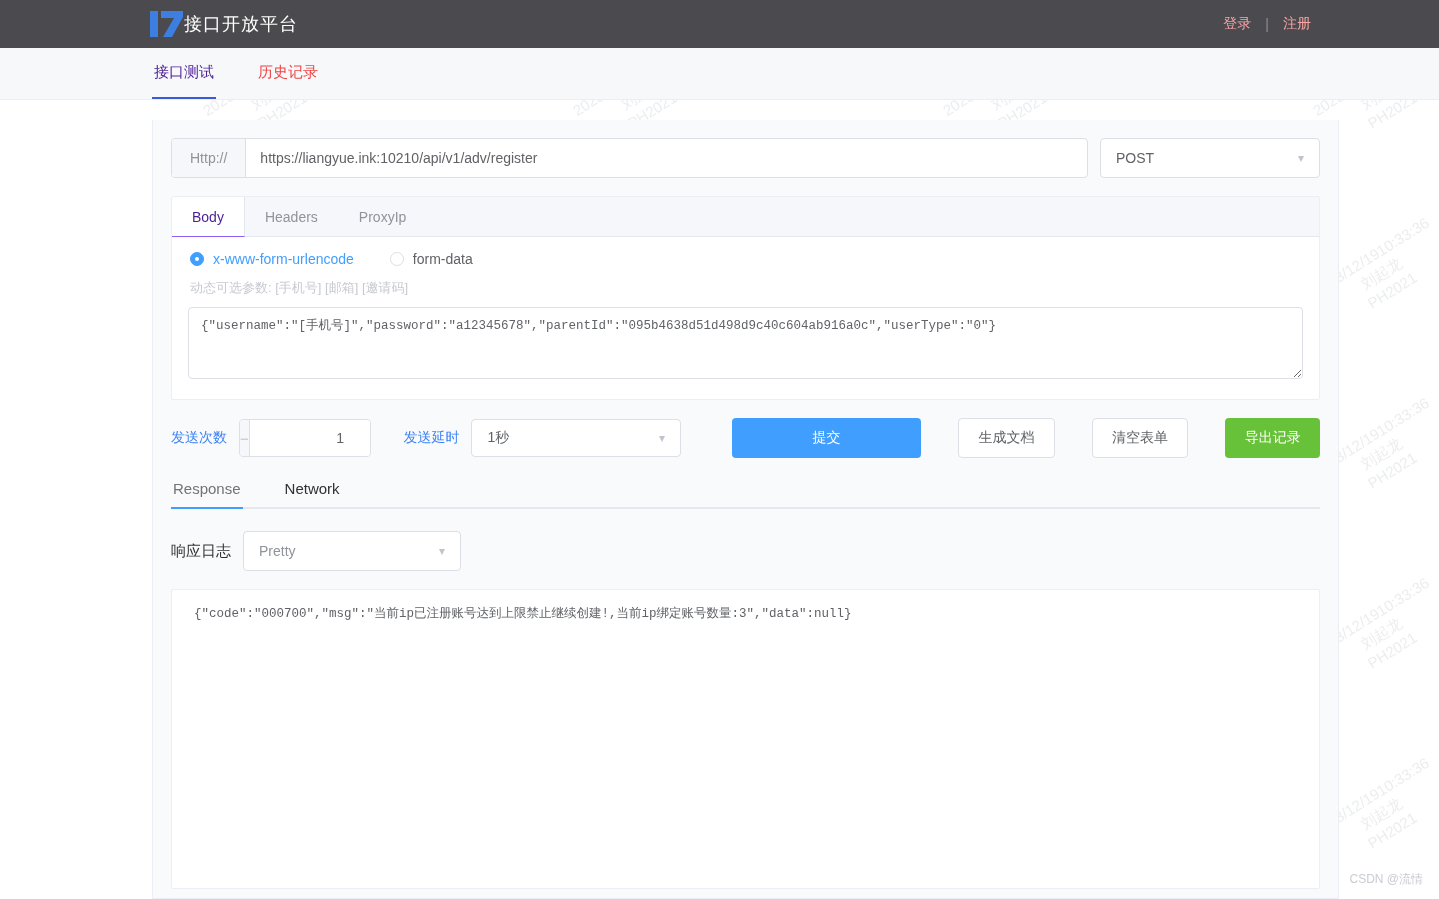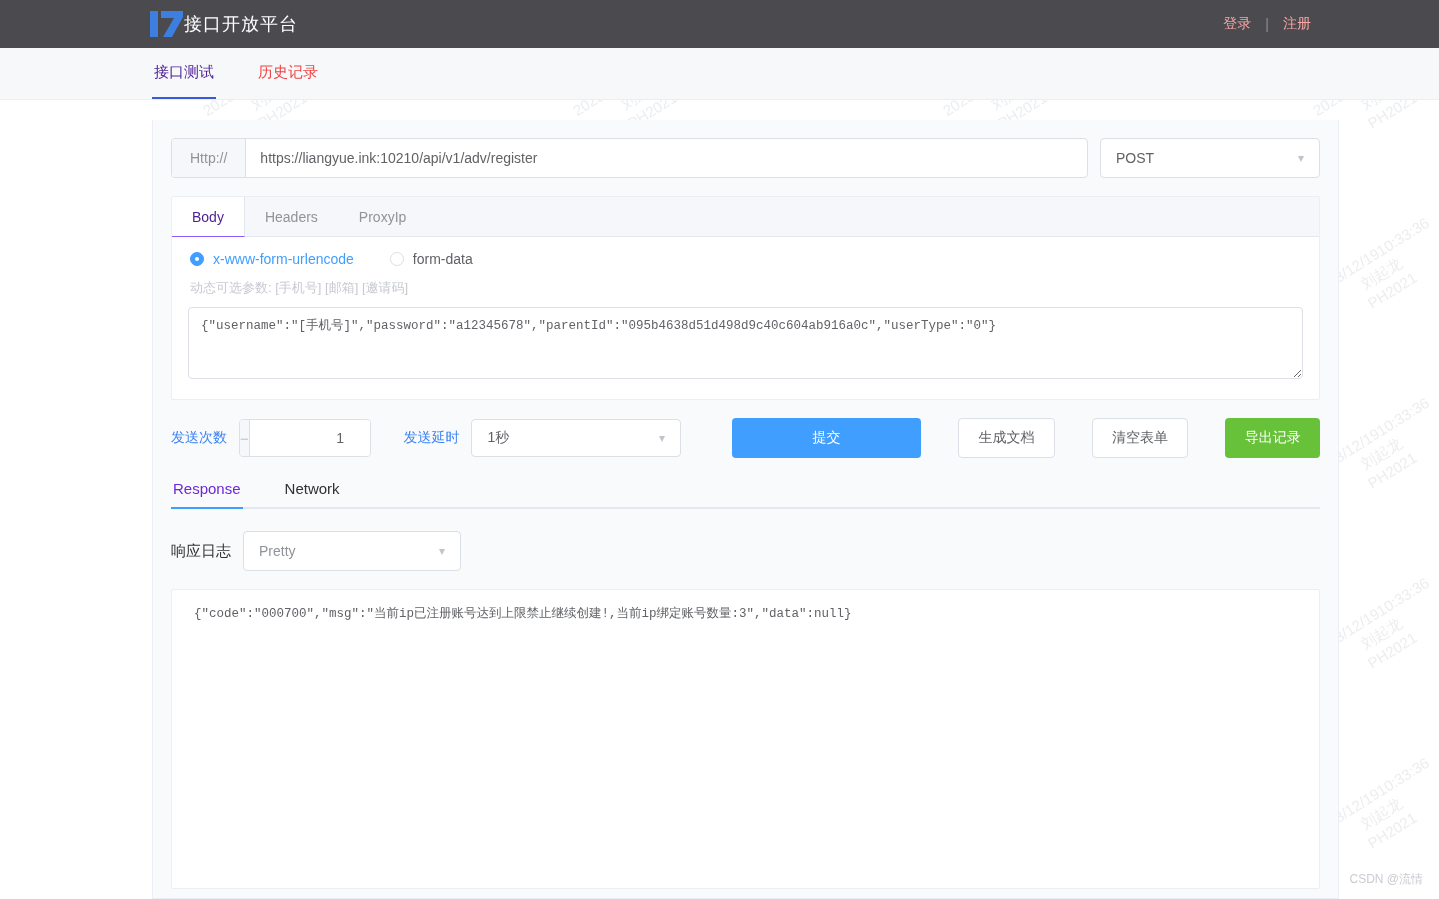--- a/index.html
+++ b/index.html
@@ -323,21 +323,21 @@
   }
   .resp-tab {
     font-size: 15px;
     color: #303133;
     padding: 0 2px 10px 2px;
     margin-right: 40px;
     cursor: pointer;
     border-bottom: 2px solid transparent;
     margin-bottom: -2px;
   }
-  .resp-tab.active { color: #6d28d9; border-bottom-color: #409eff; }
+  .resp-tab.active { color: #737373; border-bottom-color: #409eff; }
 
   #log-row {
     display: flex;
     align-items: center;
     margin-top: 22px;
   }
   #log-label { font-size: 15px; color: #303133; margin-right: 12px; }
   #pretty-select {
     width: 218px;
     height: 40px;

